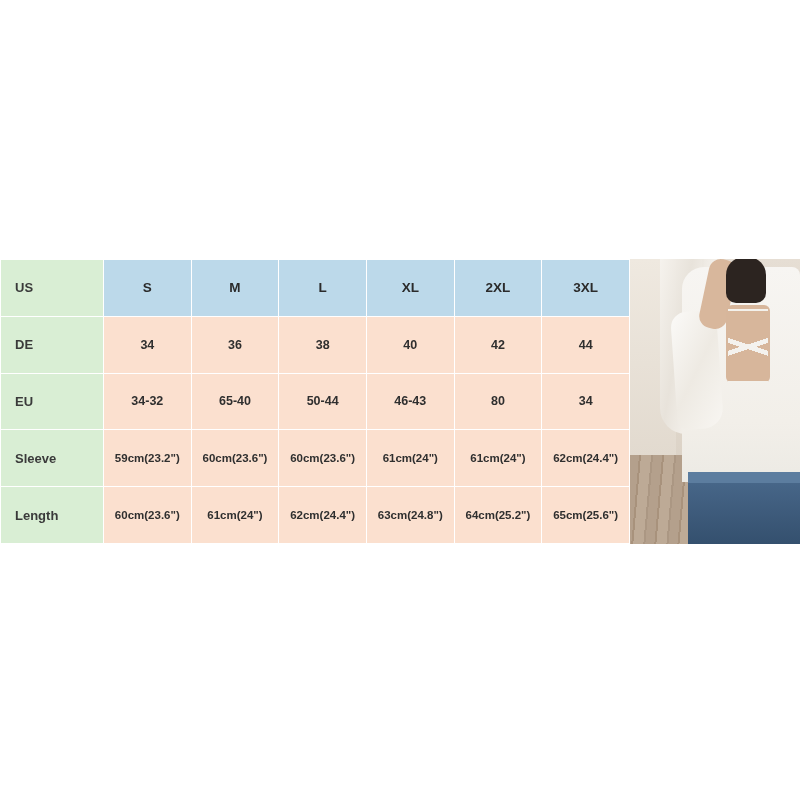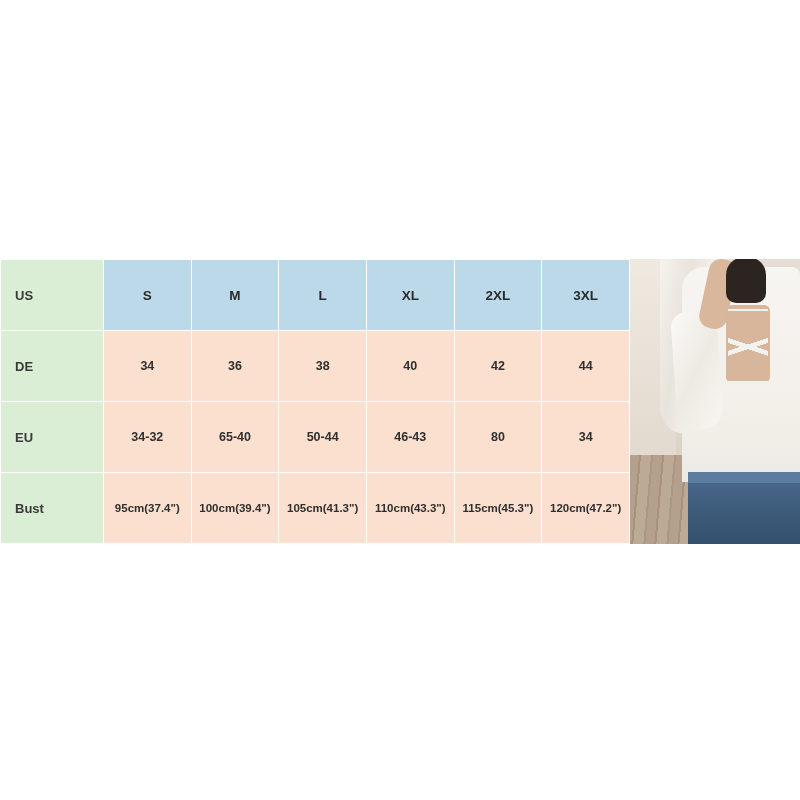--- a/index.html
+++ b/index.html
@@ -216,31 +216,40 @@
           <td class="rowlabel">EU</td>
           <td class="cell">34-32</td>
           <td class="cell">65-40</td>
           <td class="cell">50-44</td>
           <td class="cell">46-43</td>
           <td class="cell">80</td>
           <td class="cell">34</td>
         </tr>
 
 
-        <tr>
-          <td class="rowlabel">Bust</td>
-          <td class="cell small">95cm(37.4")</td>
-          <td class="cell small">100cm(39.4")</td>
-          <td class="cell small">105cm(41.3")</td>
-          <td class="cell small">110cm(43.3")</td>
-          <td class="cell small">115cm(45.3")</td>
-          <td class="cell small">120cm(47.2")</td>
-        </tr>
-
-
+
+        <tr>
+          <td class="rowlabel">Sleeve</td>
+          <td class="cell small">59cm(23.2")</td>
+          <td class="cell small">60cm(23.6")</td>
+          <td class="cell small">60cm(23.6")</td>
+          <td class="cell small">61cm(24")</td>
+          <td class="cell small">61cm(24")</td>
+          <td class="cell small">62cm(24.4")</td>
+        </tr>
+
+        <tr>
+          <td class="rowlabel">Length</td>
+          <td class="cell small">60cm(23.6")</td>
+          <td class="cell small">61cm(24")</td>
+          <td class="cell small">62cm(24.4")</td>
+          <td class="cell small">63cm(24.8")</td>
+          <td class="cell small">64cm(25.2")</td>
+          <td class="cell small">65cm(25.6")</td>
+        </tr>
       </tbody>
     </table>
 
     <div id="photo">
       <div class="ph-wall"></div>
       <div class="ph-wall-panel"></div>
       <div class="ph-wall-panel2"></div>
       <div class="ph-curtain"></div>
       <div class="ph-floor"></div>
       <div class="ph-body"></div>

